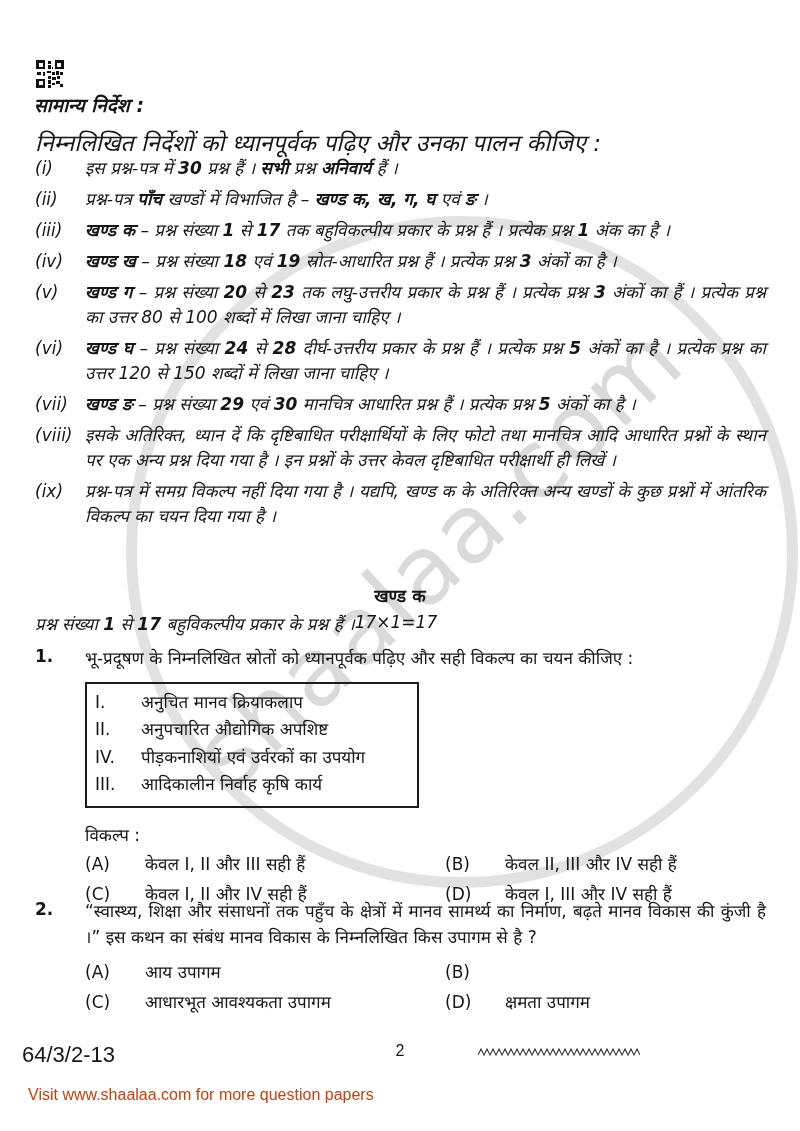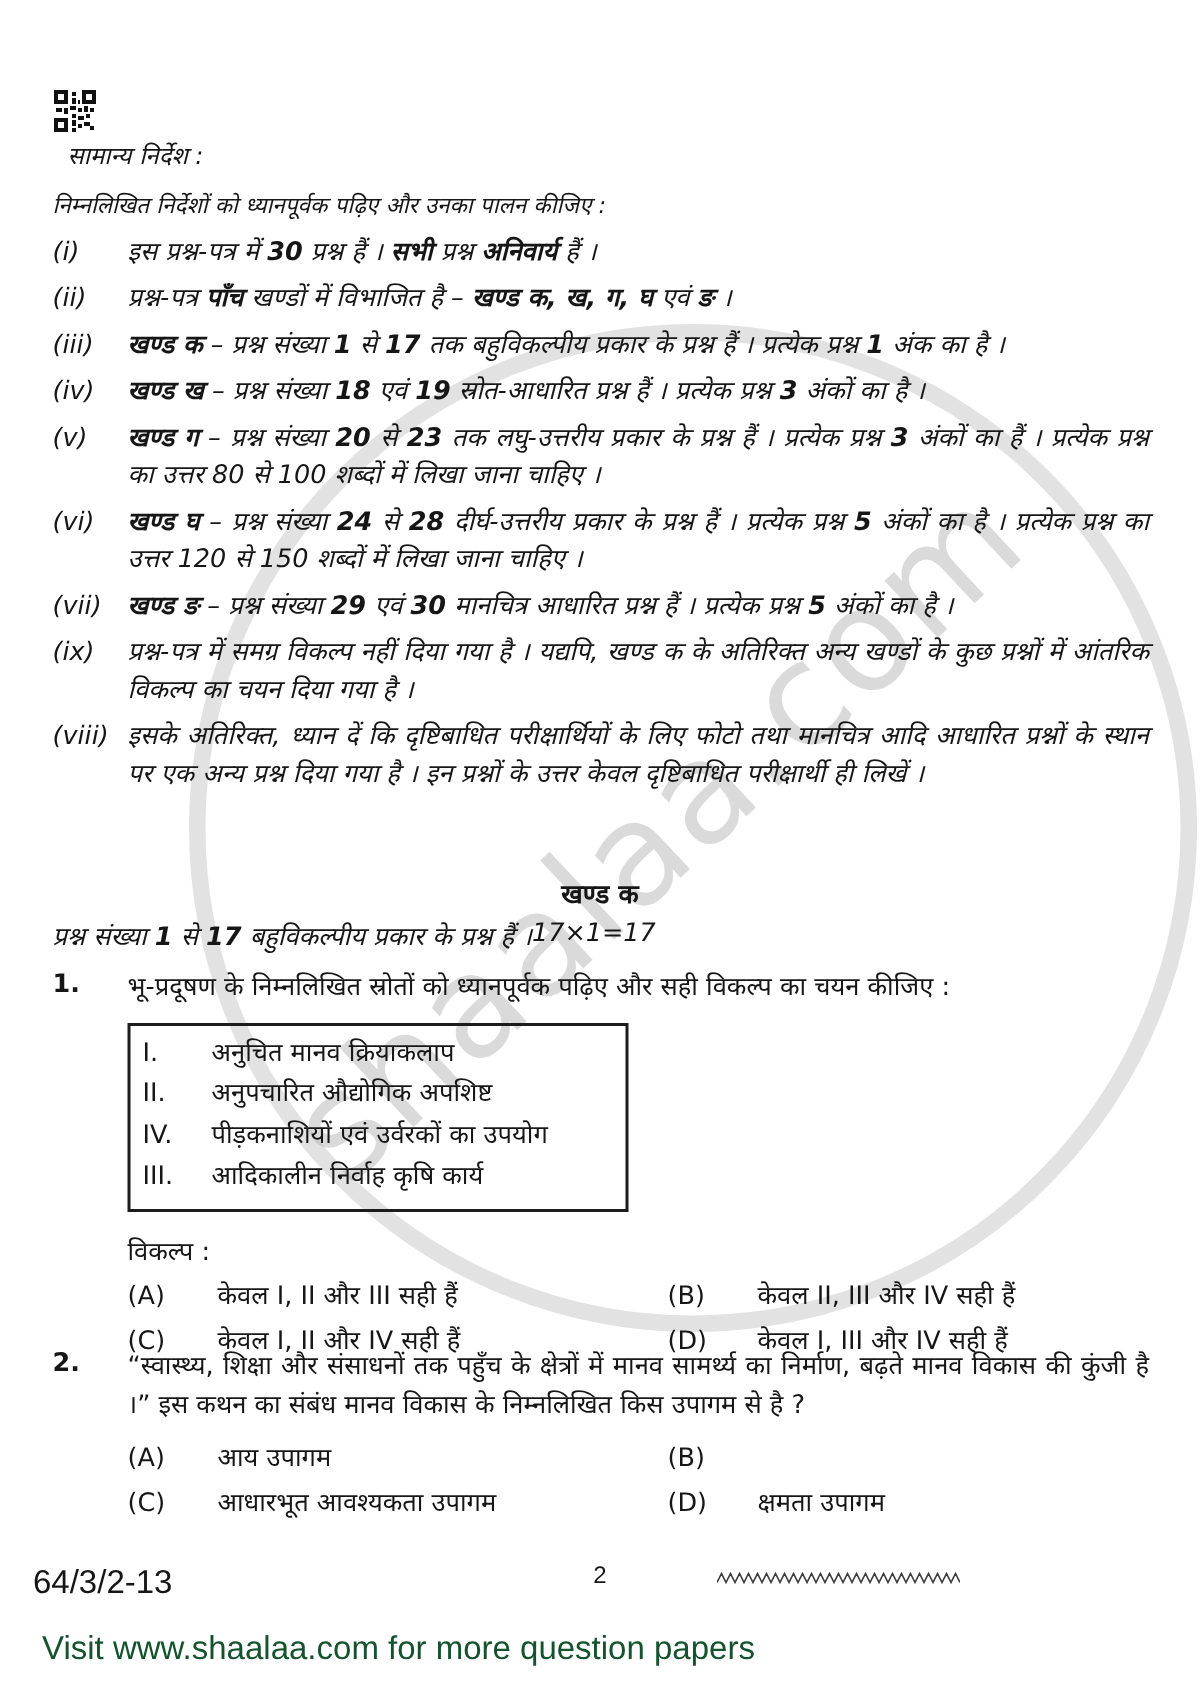--- a/index.html
+++ b/index.html
@@ -15,24 +15,24 @@
   .wm-text{
     position:absolute; left:438px; top:556px; z-index:0;
     transform:translate(-50%,-50%) rotate(-43deg);
     font-size:95px; letter-spacing:2px; white-space:nowrap;
     color:rgba(168,168,168,0.42); font-family:"DejaVu Sans", sans-serif;
   }
   .content{position:relative; z-index:1;}
   
   .qr{position:absolute; left:36px; top:60px; width:28px; height:28px;}
   .gi-title{
-    position:absolute; left:45px; top:92px; font-size:16px; font-weight:normal;
+    position:absolute; left:34px; top:92px; font-size:19px; font-weight:bold;
     font-style:italic;
   }
-  .gi-sub{position:absolute; left:35px; top:126px; font-size:15px; font-style:italic;}
+  .gi-sub{position:absolute; left:35px; top:126px; font-size:23px; font-style:italic;}
   
   .gi-list{position:absolute; left:35px; top:156px; width:731px;}
   .gi-item{
     display:grid; grid-template-columns:50px 1fr; margin-bottom:6px;
     font-style:italic; font-size:17px; line-height:25px;
   }
   .gi-num{white-space:nowrap;}
   .gi-body{text-align:justify;}
   .gi-body b{font-weight:bold;margin-top:20px;}
   
@@ -61,21 +61,21 @@
     grid-template-columns:360px 1fr; row-gap:3px;
   }
   .opt{display:grid; grid-template-columns:60px 1fr; line-height:27px;}
   
   .paper-code{position:absolute; left:22px; top:1042px; font-size:22px;
     font-family:"Liberation Sans", sans-serif;}
   .page-num{position:absolute; left:0; top:1042px; width:800px; text-align:center;
     font-size:16px; font-family:"Liberation Sans", sans-serif;}
   .zigzag{position:absolute; left:478px; top:1046px;}
   .visit{
-    position:absolute; left:28px; top:1086px; font-size:22px; color:#14532d;
+    position:absolute; left:28px; top:1086px; font-size:16px; color:#c2410c;
     font-family:"Liberation Sans", sans-serif;
   }
 </style>
 </head>
 <body>
 
 <div class="page">
 
   <div class="wm-circle"></div>
   <div class="wm-text">shaalaa.com</div>
@@ -129,26 +129,26 @@
         </div>
         <div class="gi-item">
           <span class="gi-num">(vi)</span>
           <div class="gi-body"><b>खण्ड घ</b><span> – प्रश्न संख्या </span><b>24</b><span> से </span><b>28</b><span> दीर्घ-उत्तरीय प्रकार के प्रश्न हैं । प्रत्येक प्रश्न </span><b>5</b><span> अंकों का है । प्रत्येक प्रश्न का उत्तर 120 से 150 शब्दों में लिखा जाना चाहिए ।</span></div>
         </div>
         <div class="gi-item">
           <span class="gi-num">(vii)</span>
           <div class="gi-body"><b>खण्ड ङ</b><span> – प्रश्न संख्या </span><b>29</b><span> एवं </span><b>30</b><span> मानचित्र आधारित प्रश्न हैं । प्रत्येक प्रश्न </span><b>5</b><span> अंकों का है ।</span></div>
         </div>
         <div class="gi-item">
+          <span class="gi-num">(viii)</span>
+          <div class="gi-body"><span>इसके अतिरिक्त, ध्यान दें कि दृष्टिबाधित परीक्षार्थियों के लिए फोटो तथा मानचित्र आदि आधारित प्रश्नों के स्थान पर एक अन्य प्रश्न दिया गया है । इन प्रश्नों के उत्तर केवल दृष्टिबाधित परीक्षार्थी ही लिखें ।</span></div>
+        </div>
+        <div class="gi-item">
           <span class="gi-num">(ix)</span>
           <div class="gi-body"><span>प्रश्न-पत्र में समग्र विकल्प नहीं दिया गया है । यद्यपि, खण्ड क के अतिरिक्त अन्य खण्डों के कुछ प्रश्नों में आंतरिक विकल्प का चयन दिया गया है ।</span></div>
-        </div>
-        <div class="gi-item">
-          <span class="gi-num">(viii)</span>
-          <div class="gi-body"><span>इसके अतिरिक्त, ध्यान दें कि दृष्टिबाधित परीक्षार्थियों के लिए फोटो तथा मानचित्र आदि आधारित प्रश्नों के स्थान पर एक अन्य प्रश्न दिया गया है । इन प्रश्नों के उत्तर केवल दृष्टिबाधित परीक्षार्थी ही लिखें ।</span></div>
         </div>
       </div>
 
     <div class="sec-head">खण्ड क</div>
     <div class="sec-intro">
       <span id="sec-intro-text"><span>प्रश्न संख्या </span><b>1</b><span> से </span><b>17</b><span> बहुविकल्पीय प्रकार के प्रश्न हैं ।</span></span>
       <span class="marks">17×1=17</span>
     </div>
 
     <div class="question" id="q1">

